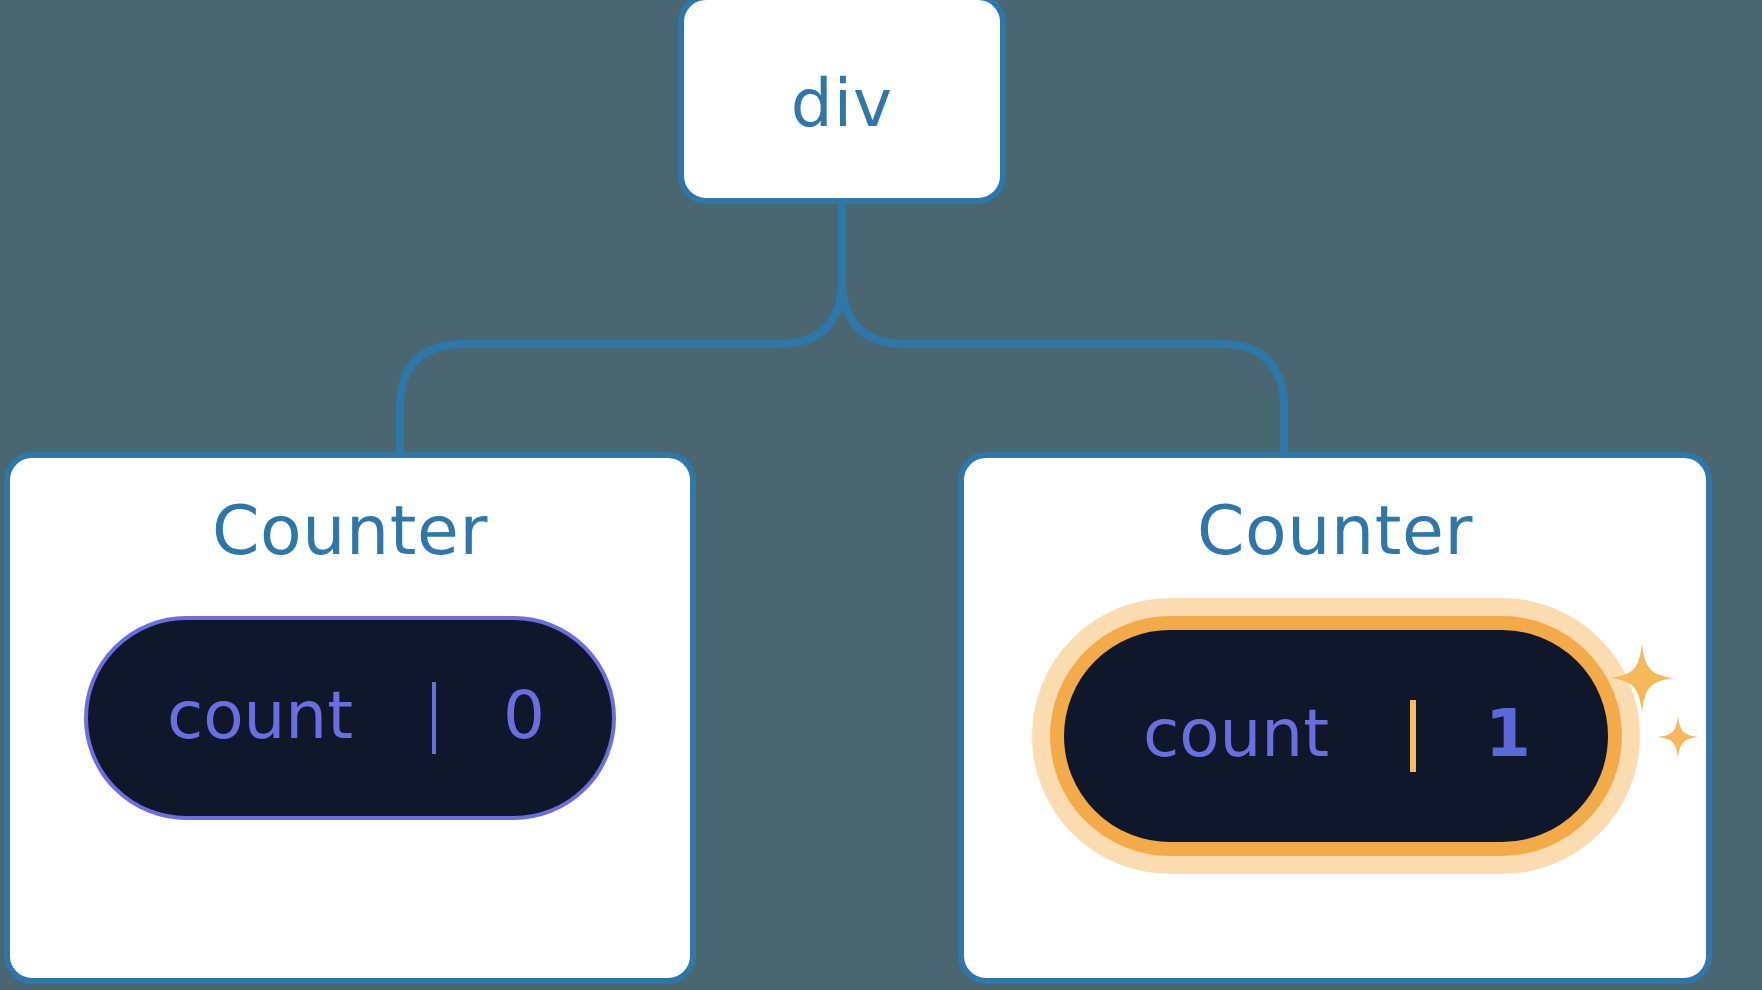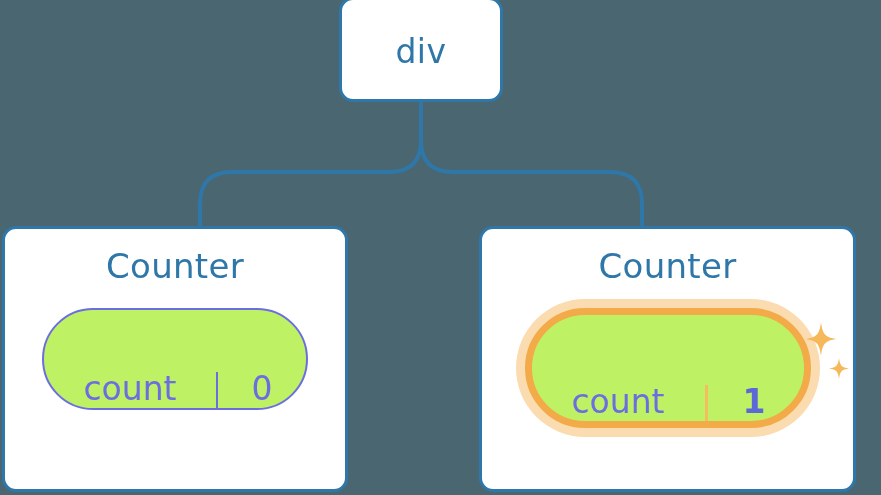--- a/index.html
+++ b/index.html
@@ -90,23 +90,23 @@
     position: relative;
     margin-top: 25px;
     display: flex;
     align-items: center;
     justify-content: center;
   }
 
   .pill {
     position: relative;
     display: flex;
-    align-items: flex-end;
+    align-items: center;
     box-sizing: border-box;
-    background: #bef264;
+    background: #0f172a;
   }
 
   
   .pill.plain {
     width: 266px;
     height: 102px;
     border: 2px solid #6c6ee0;
     border-radius: 51px;
   }
   .pill.plain .pill-key {

